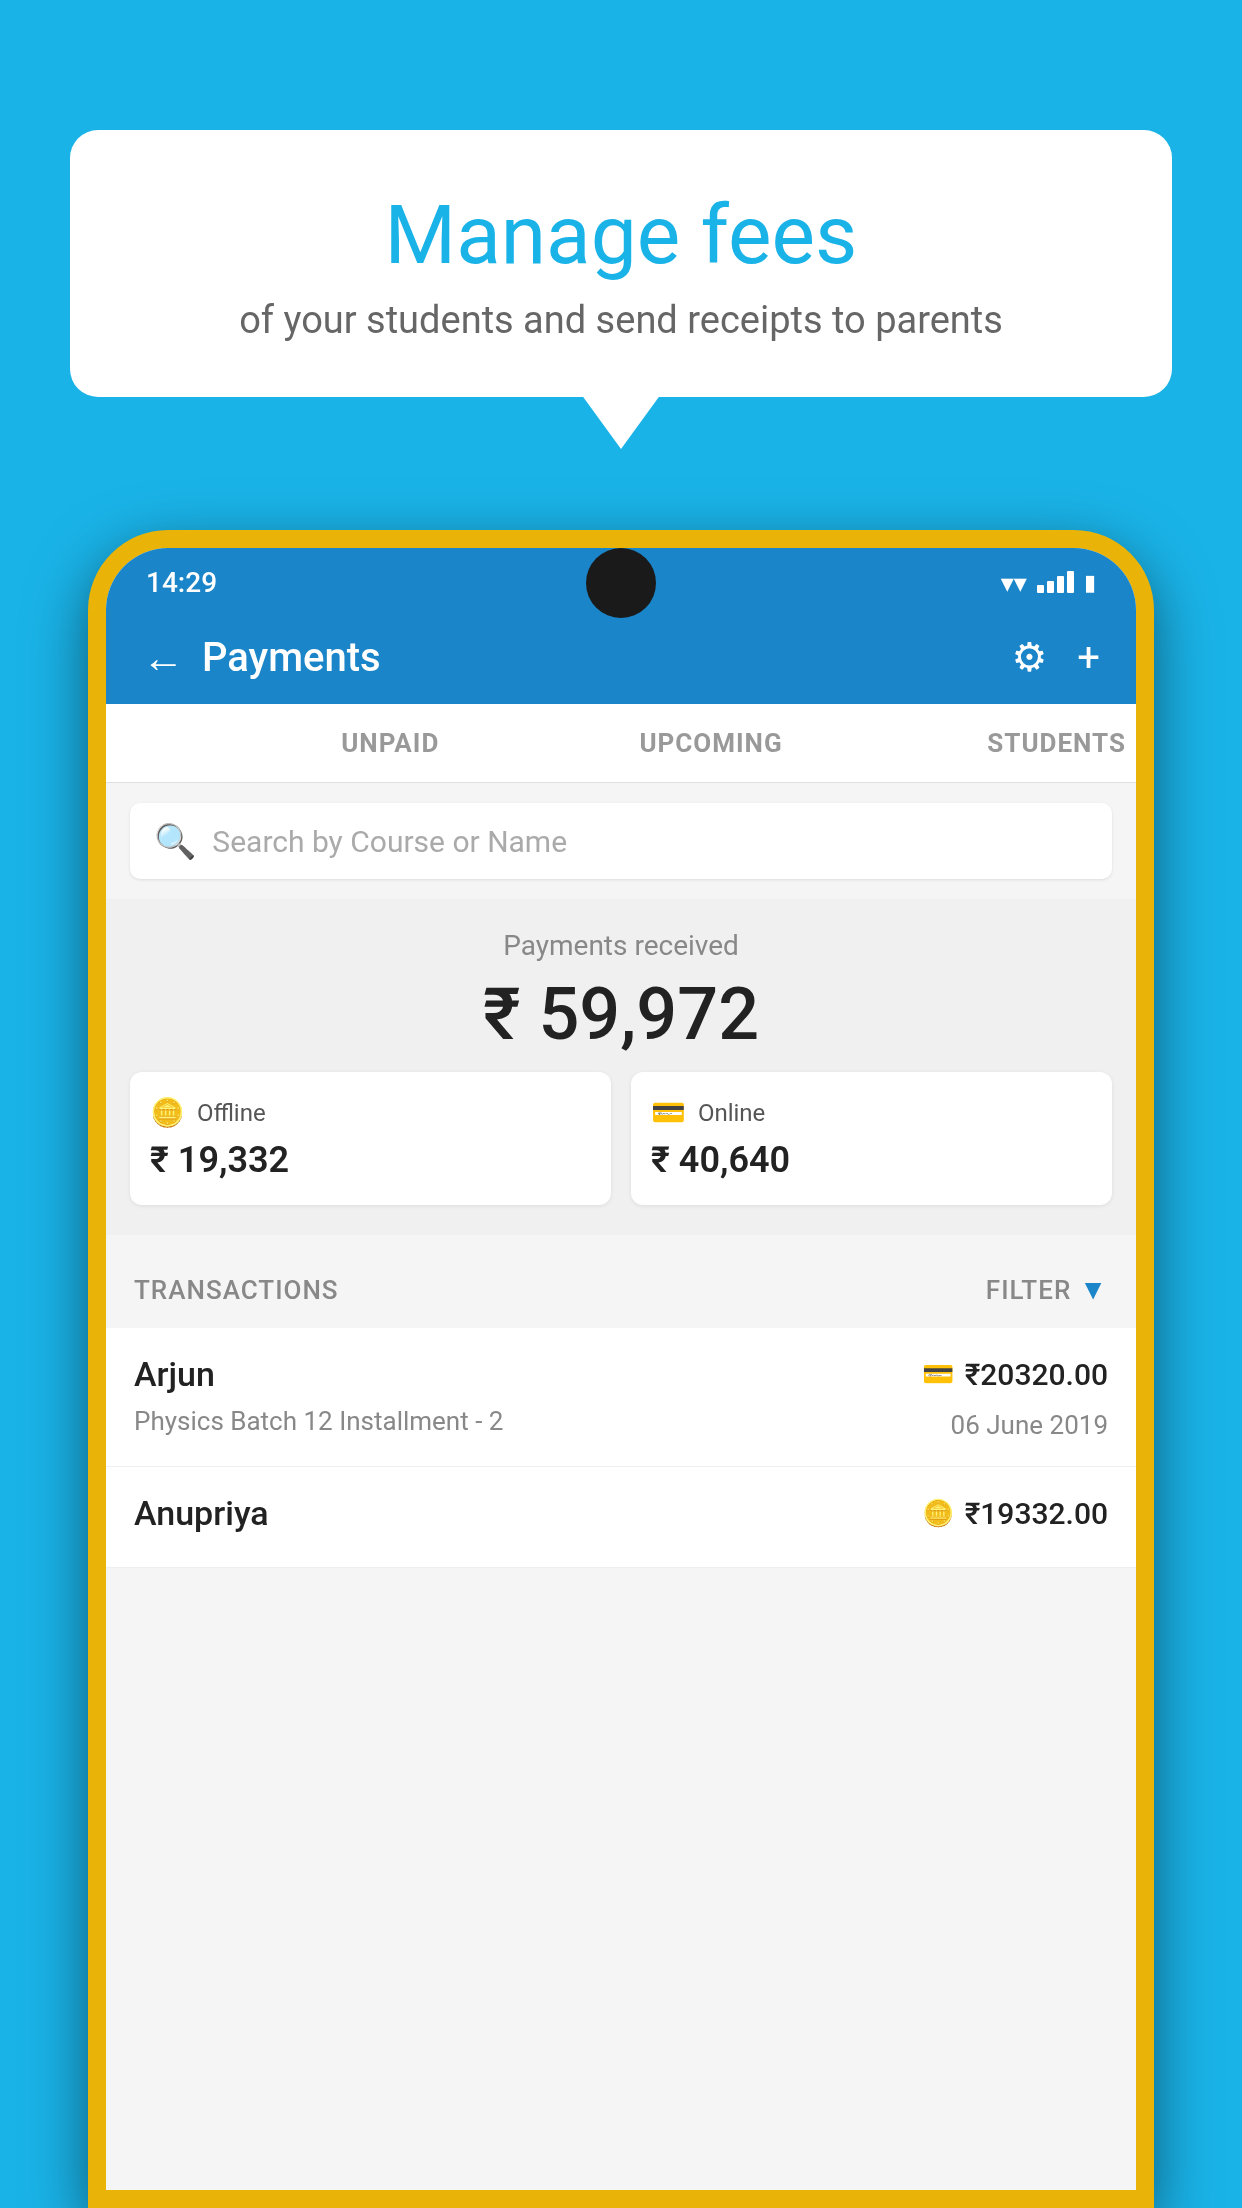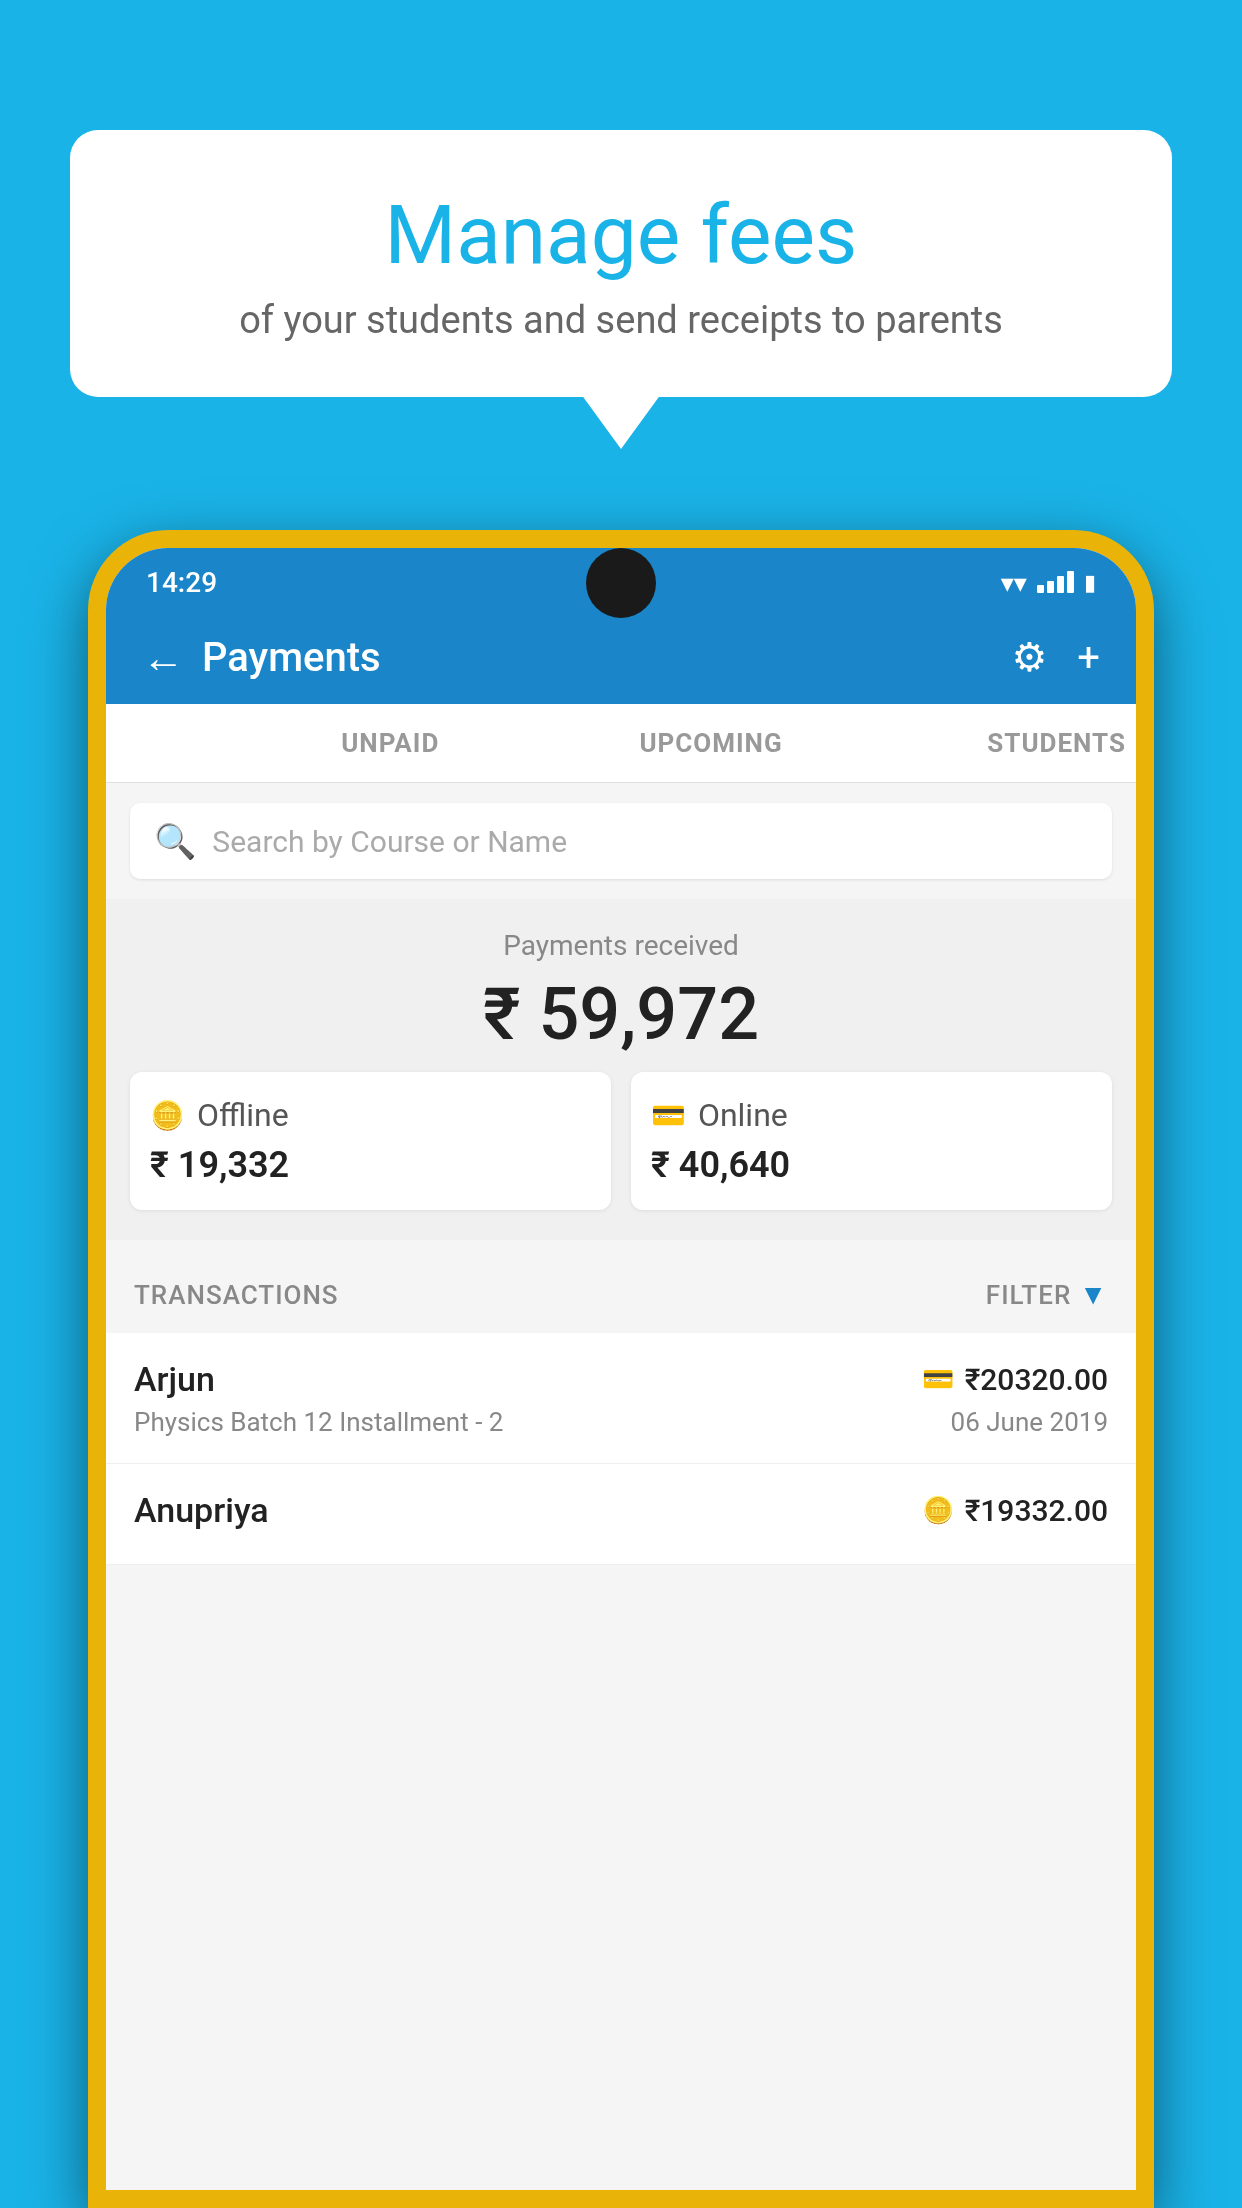--- a/index.html
+++ b/index.html
@@ -274,21 +274,21 @@
       gap: 12px;
       margin-bottom: 10px;
     }
 
     .payment-card .card-icon {
       font-size: 28px;
       color: #666;
     }
 
     .payment-card .card-type {
-      font-size: 32px;
+      font-size: 24px;
       color: #555;
     }
 
     .payment-card .card-amount {
       font-size: 36px;
       font-weight: 600;
       color: #222;
       padding-left: 0;
     }
 
@@ -368,20 +368,21 @@
     }
 
     .course-info {
       font-size: 26px;
       color: #888;
     }
 
     .transaction-date {
       font-size: 26px;
       color: #888;
+      margin-top: 8px;
     }
   </style>
 </head>
 <body>
 
 <div style="position:absolute;inset:0;background:#1ab3e8;"></div>
 
 <div class="speech-bubble-wrapper">
   <div class="speech-bubble">
     <div class="title">Manage fees</div>

